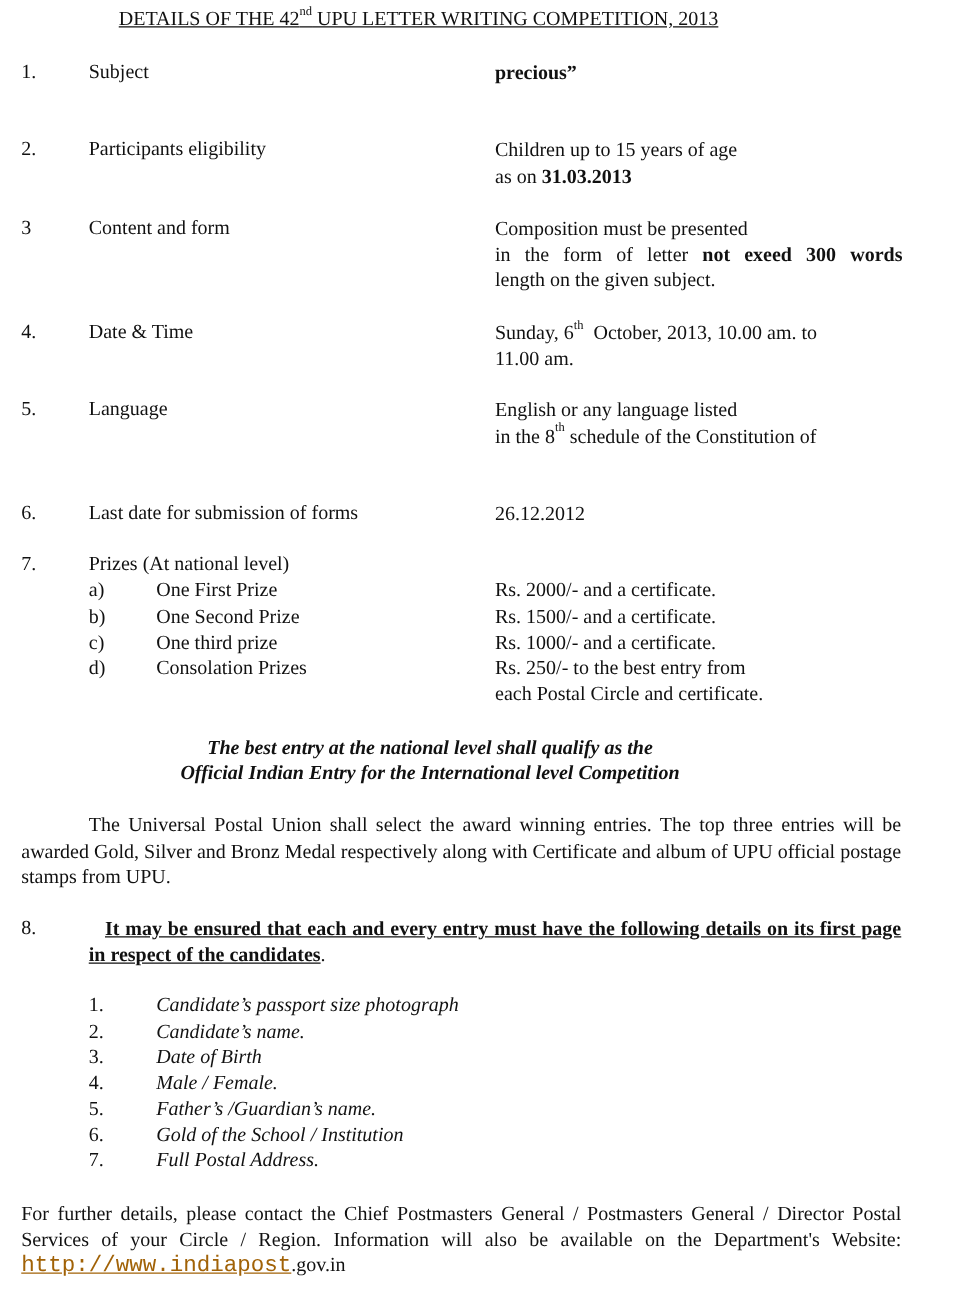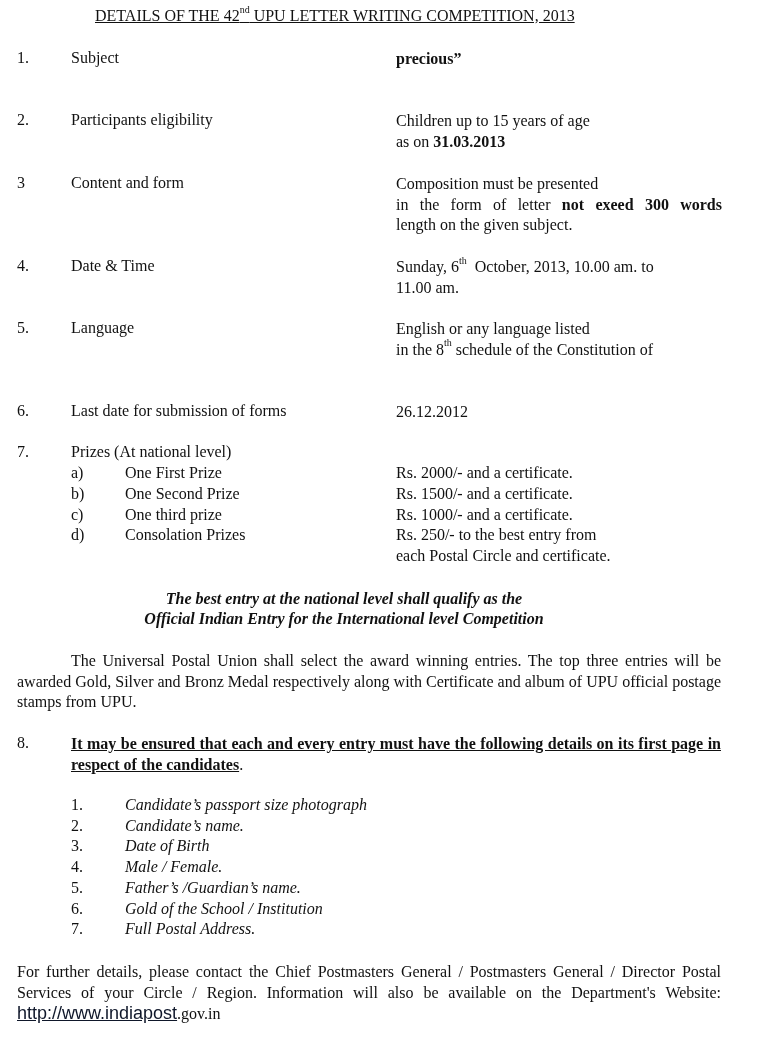--- a/index.html
+++ b/index.html
@@ -41,27 +41,27 @@
     .para {
       left: 17px; width: 704px; white-space: normal;
       text-align: justify; line-height: 20.5px;
     }
     .para .indent { display: inline-block; width: 54px; }
     .ul-bold {
       left: 71px; width: 650px; white-space: normal;
       font-weight: bold; line-height: 20.5px;
       text-align: justify; text-align-last: left;
     }
-    .ul-bold .u { text-decoration: underline; }
+    .ul-bold .u { text-decoration: underline; margin-left: 13px; }
     .list-num { left: 71px; }
     .list-text { left: 125px; font-style: italic; }
     .link {
-      color: #0f172a;
+      color: #a16207;
       text-decoration: underline;
-      font-family: Liberation Sans, sans-serif;
+      font-family: Liberation Mono, monospace;
       font-size: 18px;
     }
   </style>
 </head>
 <body>
 
 <div class="abs title"><span>DETAILS OF THE 42</span><sup>nd</sup><span> UPU  LETTER WRITING COMPETITION, 2013</span></div>
 
 <div class="abs num" style="top:49px">1.</div>
 <div class="abs label" style="top:49px">Subject</div>

